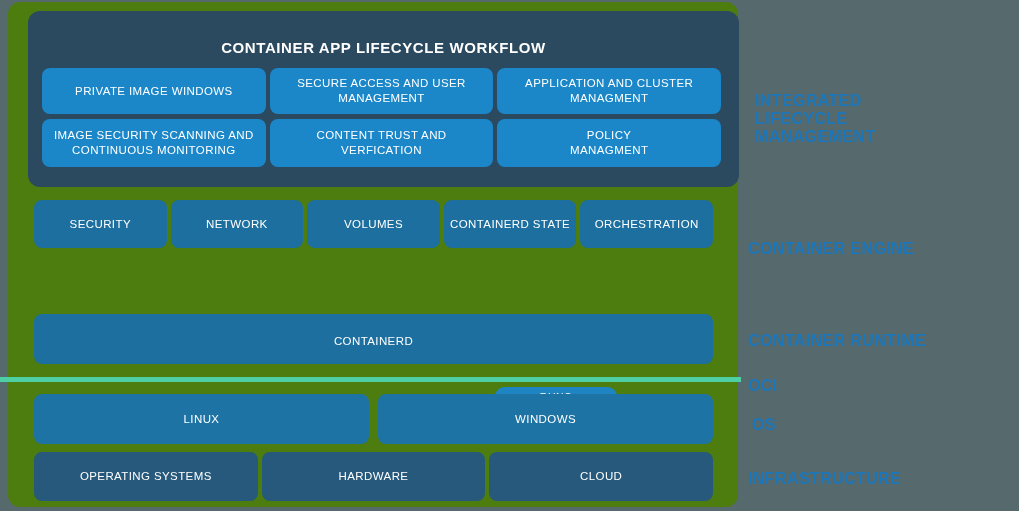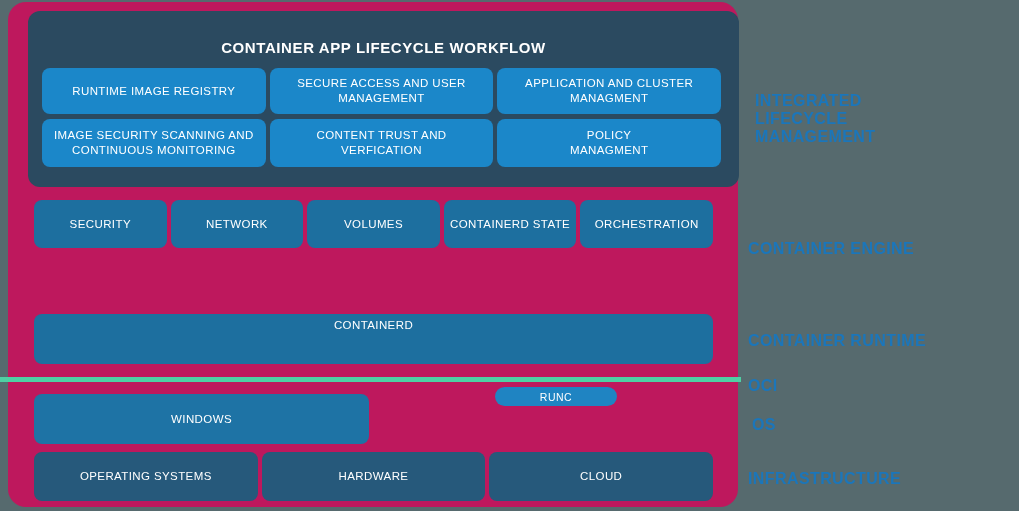--- a/index.html
+++ b/index.html
@@ -12,22 +12,22 @@
   }
   .page {
     position: absolute;
     width: 1019px; height: 511px;
     background: #566A6E;
   }
   .main-panel {
     position: absolute;
     left: 8px; top: 2px;
     width: 730px; height: 505px;
-    background: #be185d;
-    border-radius: 18px;
+    background: #4d7c0f;
+    border-radius: 12px;
   }
   .workflow-panel {
     position: absolute;
     left: 20px; top: 9px;
     width: 711px; height: 176px;
     background: #2B4A60;
     border-radius: 12px;
   }
   .workflow-title {
     position: absolute;
@@ -72,21 +72,21 @@
   .engine-grid .box { background: #1D6F9F; }
   .containerd-box {
     position: absolute;
     left: 26px; top: 312px;
     width: 679px; height: 50px;
     background: #1D6F9F;
     border-radius: 8px;
   }
   .containerd-label {
     position: absolute;
-    left: 0; top: 5px; width: 100%;
+    left: 0; top: 21px; width: 100%;
     text-align: center;
     color: #FFFFFF;
     font-size: 11.5px;
     letter-spacing: 0.4px;
   }
   .runc-pill {
     position: absolute;
     left: 461px; top: 25px;
     width: 122px; height: 19px;
     background: #1F84C2;
@@ -144,21 +144,21 @@
 </head>
 <body>
 
 <div class="page">
 
   <div class="main-panel">
 
     <div class="workflow-panel">
       <div class="workflow-title">CONTAINER APP LIFECYCLE WORKFLOW</div>
       <div class="workflow-grid">
-        <div class="box">RUNTIME IMAGE REGISTRY</div>
+        <div class="box">PRIVATE IMAGE WINDOWS</div>
         <div class="box">SECURE ACCESS AND USER
 MANAGEMENT</div>
         <div class="box">APPLICATION AND CLUSTER
 MANAGMENT</div>
         <div class="box">IMAGE SECURITY SCANNING AND
 CONTINUOUS MONITORING</div>
         <div class="box">CONTENT TRUST AND
 VERFICATION</div>
         <div class="box">POLICY
 MANAGMENT</div>
@@ -172,20 +172,21 @@
       <div class="box">CONTAINERD STATE</div>
       <div class="box">ORCHESTRATION</div>
     </div>
 
     <div class="containerd-box">
       <div class="containerd-label">CONTAINERD</div>
       <div class="runc-pill">RUNC</div>
     </div>
 
     <div class="os-grid">
+      <div class="box">LINUX</div>
       <div class="box">WINDOWS</div>
     </div>
 
     <div class="infra-grid">
       <div class="box">OPERATING SYSTEMS</div>
       <div class="box">HARDWARE</div>
       <div class="box">CLOUD</div>
     </div>
 
   </div>

